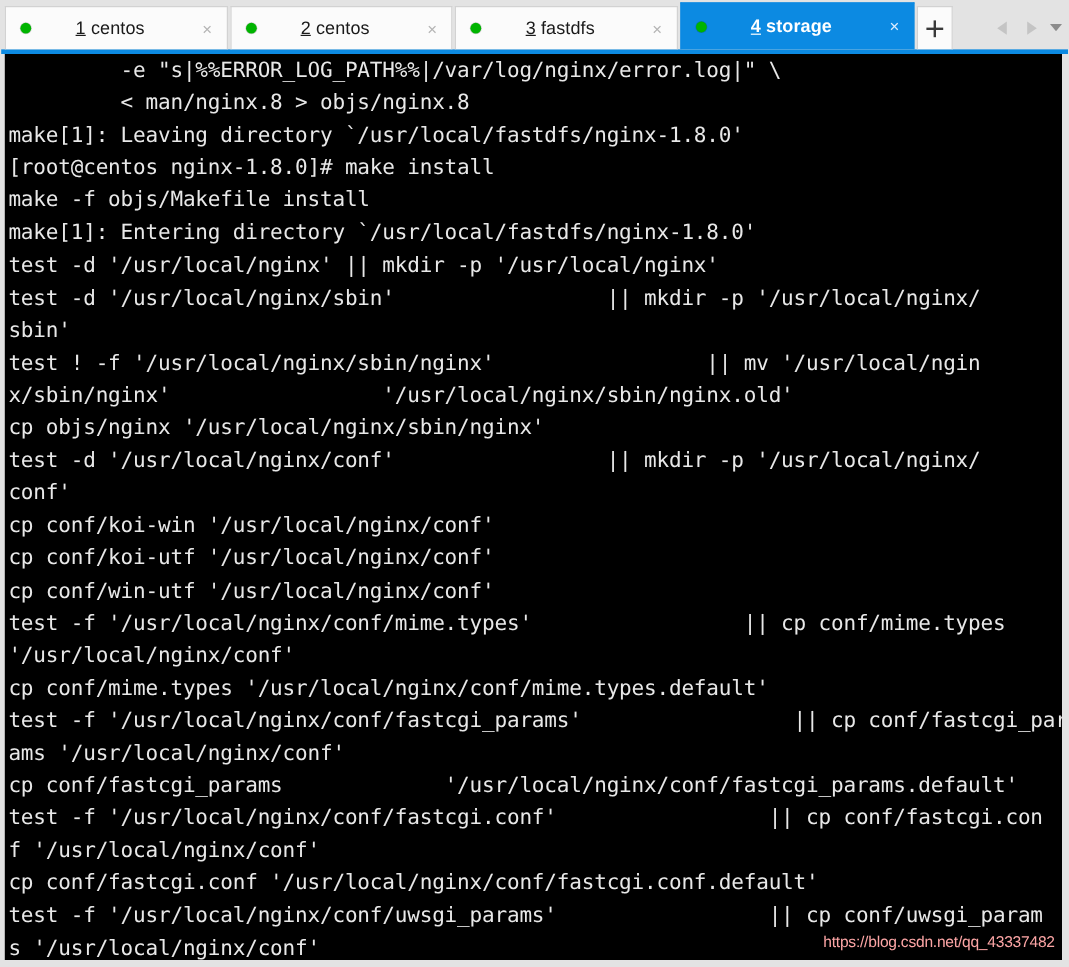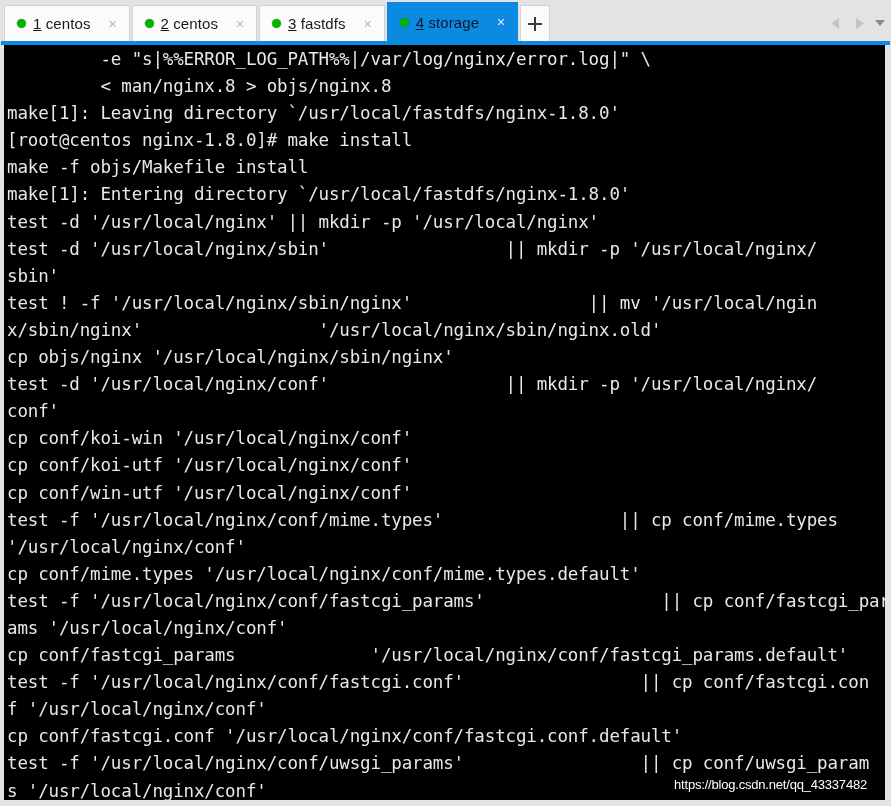--- a/index.html
+++ b/index.html
@@ -49,20 +49,21 @@
     align-items: center;
     box-sizing: border-box;
     padding: 0 8px 0 12px;
     min-width: 120px;
     background: #fbfbfb;
     border: 1px solid #d2d2d2;
     border-bottom: none;
     margin-right: 2px;
     cursor: default;
     user-select: none;
+    gap: 30px;
   }
   .tab.active {
     background: #0c8ae2;
     border-color: #0c8ae2;
     height: 39px;
   }
 
   .tab-dot {
     width: 9px;
     height: 9px;
@@ -73,22 +74,22 @@
     box-shadow: 0 0 0 0.5px rgba(0,0,0,0.18);
   }
 
   .tab-label {
     font-size: 15px;
     color: #1a1a1a;
     white-space: nowrap;
     letter-spacing: 0.1px;
   }
   .tab.active .tab-label {
-    color: #0f172a;
-    font-weight: normal;
+    color: #ffffff;
+    font-weight: bold;
   }
   .tab-label .acc {
     text-decoration: underline;
   }
 
   .tab-close {
     margin-left: 14px;
     width: 16px;
     height: 16px;
     flex: 0 0 auto;
@@ -170,25 +171,25 @@
     font-family: "DejaVu Sans Mono", "Liberation Mono", monospace;
     font-size: 17.5px;
     line-height: 27.1px;
     color: #e8e8e8;
     white-space: pre;
     letter-spacing: -0.15px;
     padding-left: 2px;
   }
   .watermark {
     position: absolute;
-    right: 18px;
+    right: 6px;
     bottom: 8px;
     font-family: "Liberation Sans", sans-serif;
     font-size: 13px;
-    color: #ffffff;
+    color: #fca5a5;
     white-space: nowrap;
     letter-spacing: -0.2px;
   }
 </style>
 </head>
 <body>
 
 <div id="app">
 
   <div class="tabbar">

